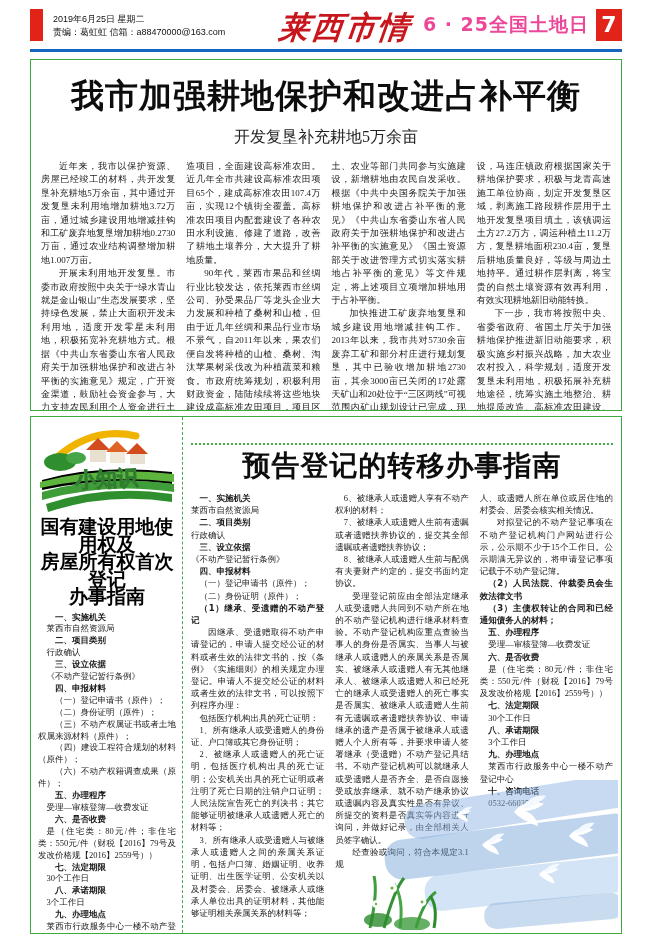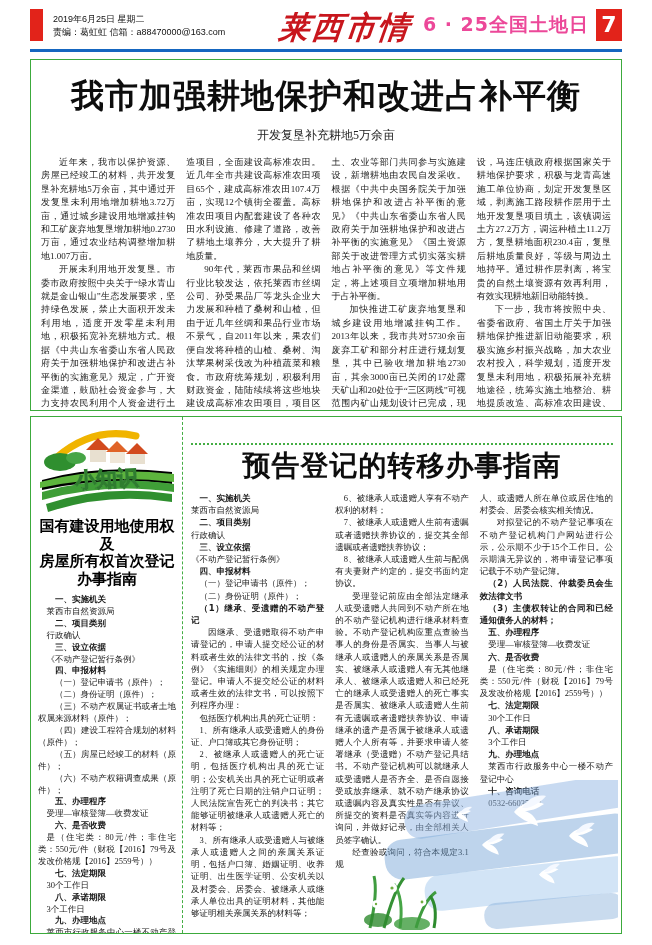--- a/index.html
+++ b/index.html
@@ -20,35 +20,35 @@
     font-size:19px;font-weight:bold;letter-spacing:1px;color:#ec4899;}
   .pagenum{position:absolute;right:0;top:3px;width:26px;height:32px;background:#e2231a;
     color:#fff;font-family:"DejaVu Sans",sans-serif;font-size:22px;font-weight:bold;
     text-align:center;line-height:32px;}
   .blue-rule{border-top:3px solid #1566c0;margin-top:1px;}
 
   
   .main-box{border:1px solid #3caa3c;margin-top:7px;height:352px;padding:0 10px;box-sizing:border-box;overflow:hidden;}
   .headline{text-align:center;font-size:33px;font-weight:bold;letter-spacing:1px;
     font-family:"DejaVu Serif",serif;margin:14px 0 8px;color:#0d0d0d;}
-  .subheadline{text-align:center;font-size:12px;margin:0 0 12px;color:#222;}
+  .subheadline{text-align:center;font-size:16px;margin:0 0 12px;color:#222;}
   .cols{display:flex;gap:11px;height:262px;overflow:hidden;}
   .col{flex:1;font-size:9px;line-height:13.4px;text-align:justify;}
   .col p{margin:0;text-indent:2em;}
   .col p.cont{text-indent:0;}
 
   
   .bottom-box{border:1px solid #3caa3c;margin-top:5px;height:518px;box-sizing:border-box;
     display:flex;position:relative;background:#fff;}
   .left-panel{width:152px;flex:none;box-sizing:border-box;padding:3px 6px 3px 7px;
     border-right:1px dashed #44ad44;overflow:hidden;}
   .right-panel{flex:1;box-sizing:border-box;padding:2px 8px 4px;position:relative;overflow:hidden;}
 
   .logo-wrap{width:138px;height:94px;margin:0 auto;}
-  .kb-title{font-family:"DejaVu Sans",sans-serif;font-weight:bold;font-size:15px;
+  .kb-title{font-family:"DejaVu Sans",sans-serif;font-weight:bold;font-size:19px;
     line-height:17.5px;text-align:center;margin:4px 0 6px;color:#000;}
   .kb-lines{font-size:8.5px;line-height:11.9px;text-align:justify;}
   .kb-lines div{margin:0;}
   .h{font-family:"DejaVu Sans",sans-serif;font-weight:bold;text-indent:2em;}
   .v{text-indent:1em;}
   .it{text-indent:2em;}
 
   .dotted-rule{border-top:2px dotted #44ad44;margin:24px 0 2px;}
   .tg-title{text-align:center;font-family:"DejaVu Serif",serif;font-weight:bold;
     font-size:28px;margin:1px 0 7px;color:#0d0d0d;letter-spacing:1px;}
@@ -139,21 +139,20 @@
         <div class="v">莱西市自然资源局</div>
         <div class="h">二、项目类别</div>
         <div class="v">行政确认</div>
         <div class="h">三、设立依据</div>
         <div class="v">《不动产登记暂行条例》</div>
         <div class="h">四、申报材料</div>
         <div class="it">（一）登记申请书（原件）；</div>
         <div class="it">（二）身份证明（原件）；</div>
         <div class="it">（三）不动产权属证书或者土地权属来源材料（原件）；</div>
         <div class="it">（四）建设工程符合规划的材料（原件）；</div>
-        <div class="it">（五）房屋已经竣工的材料（原件）；</div>
         <div class="it">（六）不动产权籍调查成果（原件）；</div>
         <div class="h">五、办理程序</div>
         <div class="v">受理—审核登簿—收费发证</div>
         <div class="h">六、是否收费</div>
         <div class="v">是（住宅类：80元/件；非住宅类：550元/件（财税【2016】79号及发改价格规【2016】2559号））</div>
         <div class="h">七、法定期限</div>
         <div class="v">30个工作日</div>
         <div class="h">八、承诺期限</div>
         <div class="v">3个工作日</div>
         <div class="h">九、办理地点</div>

